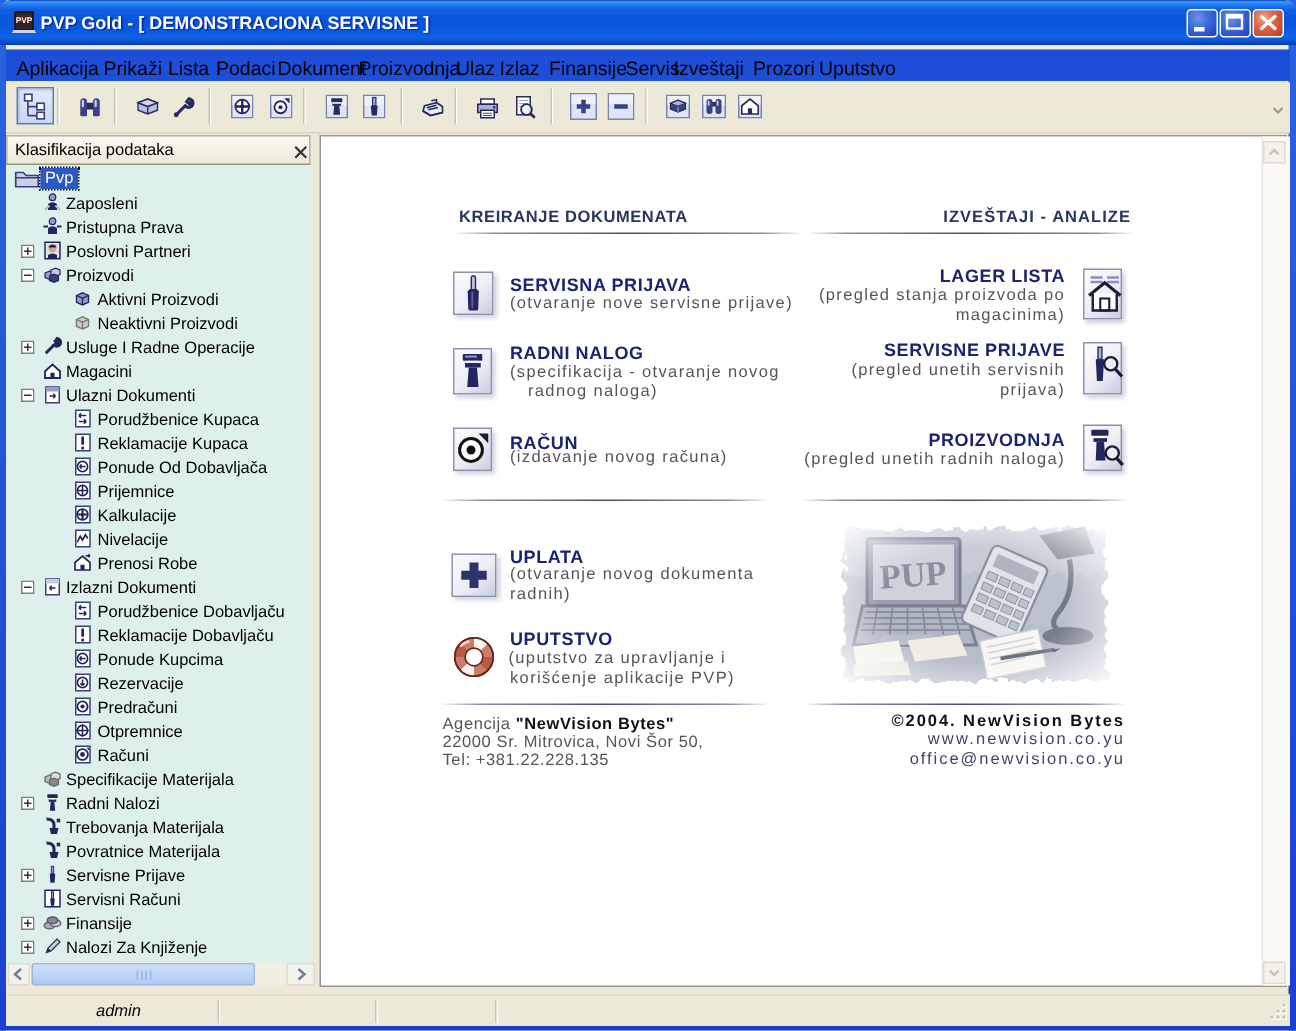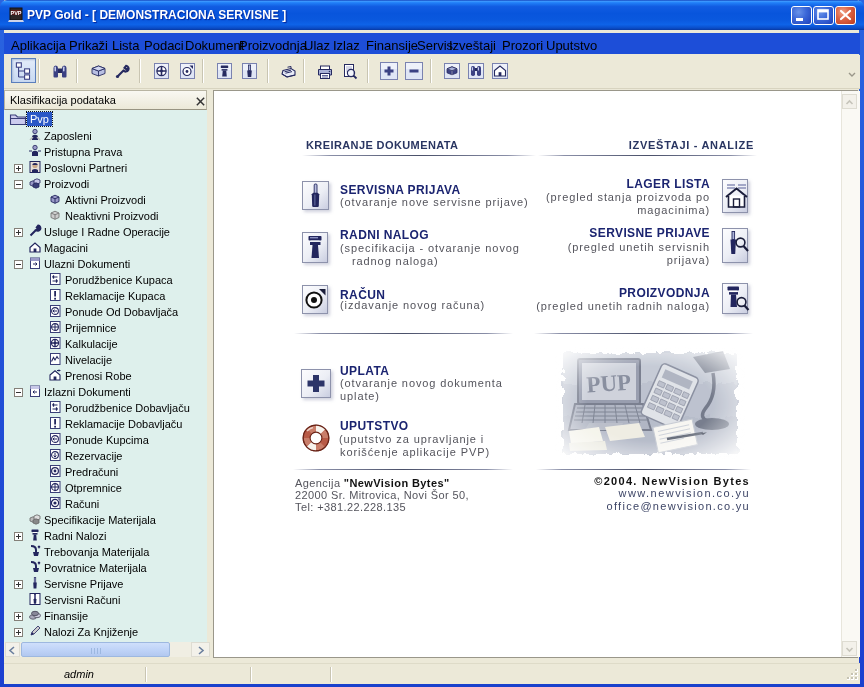--- a/index.html
+++ b/index.html
@@ -528,21 +528,21 @@
   <div class="abs ttl" style="left:340px;top:288px;">RAČUN</div>
   <div class="abs dsc" style="left:340px;top:299px;">(izdavanje novog računa)</div>
 
   <div class="abs hr" style="left:294px;top:333px;width:219px;"></div>
 
   <div class="abs icobtn" style="left:301px;top:369px;width:30px;height:29px;" id="ic-upl"><svg width="28" height="27" viewBox="0 0 28 27">
         <path d="M14 5 V22 M5.5 13.5 H22.5" stroke="#2c3468" stroke-width="6"></path>
       </svg></div>
   <div class="abs ttl" style="left:340px;top:364px;">UPLATA</div>
   <div class="abs dsc" style="left:340px;top:377px;">(otvaranje novog dokumenta</div>
-  <div class="abs dsc" style="left:340px;top:390px;">uplate)</div>
+  <div class="abs dsc" style="left:340px;top:390px;">radnih)</div>
 
   <div class="abs" style="left:300px;top:422px;width:32px;height:32px;" id="ic-upu"><svg width="32" height="32" viewBox="0 0 32 32">
 <circle cx="16" cy="16" r="12.8" fill="#c97e6a" stroke="#7a3425" stroke-width="1.1"></circle>
 <g fill="#f7f4ee">
 <path d="M16 3.2 A12.8 12.8 0 0 1 25.1 7 L20.2 11.9 A5.9 5.9 0 0 0 16 10.1 Z"></path>
 <path d="M28.8 16 A12.8 12.8 0 0 1 25.1 25.1 L20.2 20.2 A5.9 5.9 0 0 0 21.9 16 Z" transform="rotate(90 16 16)"></path>
 <path d="M16 28.8 A12.8 12.8 0 0 1 6.9 25 L11.8 20.1 A5.9 5.9 0 0 0 16 21.9 Z"></path>
 <path d="M3.2 16 A12.8 12.8 0 0 1 6.9 6.9 L11.8 11.8 A5.9 5.9 0 0 0 10.1 16 Z" transform="rotate(90 16 16)"></path>
 </g>
 <g fill="#b85a46">

